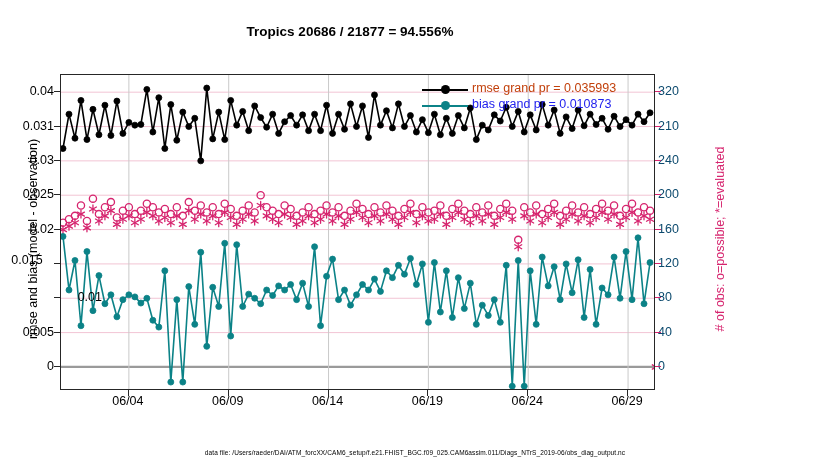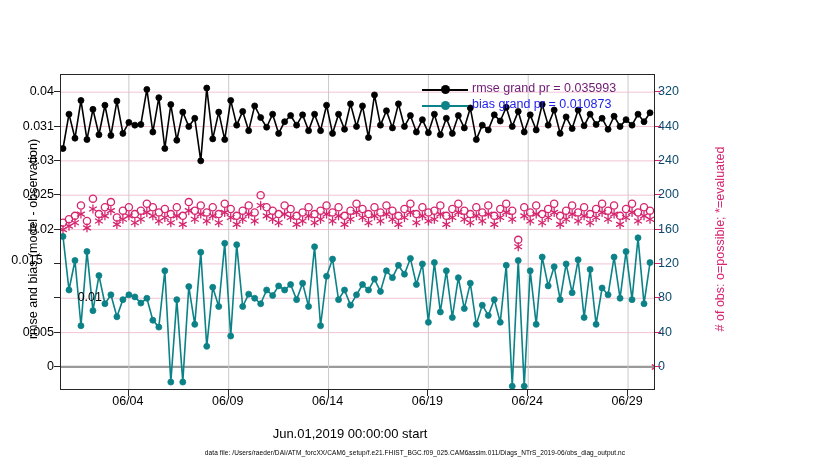--- a/index.html
+++ b/index.html
@@ -74,20 +74,21 @@
     position:absolute;left:0;top:449px;width:830px;text-align:center;
     font-size:6.5px;color:#000;letter-spacing:0.1px;white-space:nowrap;
   }
 </style>
 </head>
 <body>
 
 <div id="root">
 
   <div class="title-block">
+    <div class="title-line">Tropics 20686 / 21877 = 94.556%</div>
   </div>
 
   <div id="plot">
     <div id="canvas-layer">
       <svg class="lay" id="grid-layer">
           <line x1="0" x2="595" y1="291.95652173913044" y2="291.95652173913044" stroke="#9a9a9a" stroke-width="2.2"></line>
           <line x1="0" x2="595" y1="257.60869565217394" y2="257.60869565217394" stroke="#f2c4d4" stroke-width="1"></line>
           <line x1="0" x2="595" y1="223.26086956521738" y2="223.26086956521738" stroke="#f2c4d4" stroke-width="1"></line>
           <line x1="0" x2="595" y1="188.91304347826087" y2="188.91304347826087" stroke="#f2c4d4" stroke-width="1"></line>
           <line x1="0" x2="595" y1="154.56521739130434" y2="154.56521739130434" stroke="#f2c4d4" stroke-width="1"></line>
@@ -934,21 +935,21 @@
       <div class="tick-right" style="top: 297.261px;">80</div>
       <div class="tick-mark-right" style="top: 297.261px;"></div>
       <div class="tick-right" style="top: 262.913px;">120</div>
       <div class="tick-mark-right" style="top: 262.913px;"></div>
       <div class="tick-right" style="top: 228.565px;">160</div>
       <div class="tick-mark-right" style="top: 228.565px;"></div>
       <div class="tick-right" style="top: 194.217px;">200</div>
       <div class="tick-mark-right" style="top: 194.217px;"></div>
       <div class="tick-right" style="top: 159.87px;">240</div>
       <div class="tick-mark-right" style="top: 159.87px;"></div>
-      <div class="tick-right" style="top: 125.522px;">440</div>
+      <div class="tick-right" style="top: 125.522px;">210</div>
       <div class="tick-mark-right" style="top: 125.522px;"></div>
       <div class="tick-right" style="top: 91.1739px;">320</div>
       <div class="tick-mark-right" style="top: 91.1739px;"></div>
       <div class="tick-x" style="left: 127.886px;">06/04</div>
       <div class="tick-mark-x" style="left: 127.886px;"></div>
       <div class="tick-x" style="left: 227.718px;">06/09</div>
       <div class="tick-mark-x" style="left: 227.718px;"></div>
       <div class="tick-x" style="left: 327.55px;">06/14</div>
       <div class="tick-mark-x" style="left: 327.55px;"></div>
       <div class="tick-x" style="left: 427.383px;">06/19</div>
@@ -959,25 +960,24 @@
       <div class="tick-mark-x" style="left: 627.047px;"></div>
     </div>
 
   <div class="ylabel-left">rmse and bias (model - observation)</div>
   <div class="ylabel-right"># of obs: o=possible; *=evaluated</div>
 
   <div id="legend">
       <div class="leg-row">
         <div class="leg-line" style="background: rgb(0, 0, 0);"></div>
         <div class="leg-dot" style="background: rgb(0, 0, 0);"></div>
-        <div class="leg-text" style="color: #701a75;">rmse grand pr = 0.035993</div>
+        <div class="leg-text" style="color: #c2410c;">rmse grand pr = 0.035993</div>
       </div>
       <div class="leg-row">
         <div class="leg-line" style="background: rgb(11, 130, 135);"></div>
         <div class="leg-dot" style="background: rgb(11, 130, 135);"></div>
         <div class="leg-text" style="color: rgb(34, 34, 238);">bias grand pr = 0.010873</div>
       </div>
     </div>
 
-  <div class="xcaption">Jun.01,2019 00:00:00 start</div>
   <div class="filecaption">data file: /Users/raeder/DAI/ATM_forcXX/CAM6_setup/f.e21.FHIST_BGC.f09_025.CAM6assim.011/Diags_NTrS_2019-06/obs_diag_output.nc</div>
 
 </div>
 
 </body></html>

